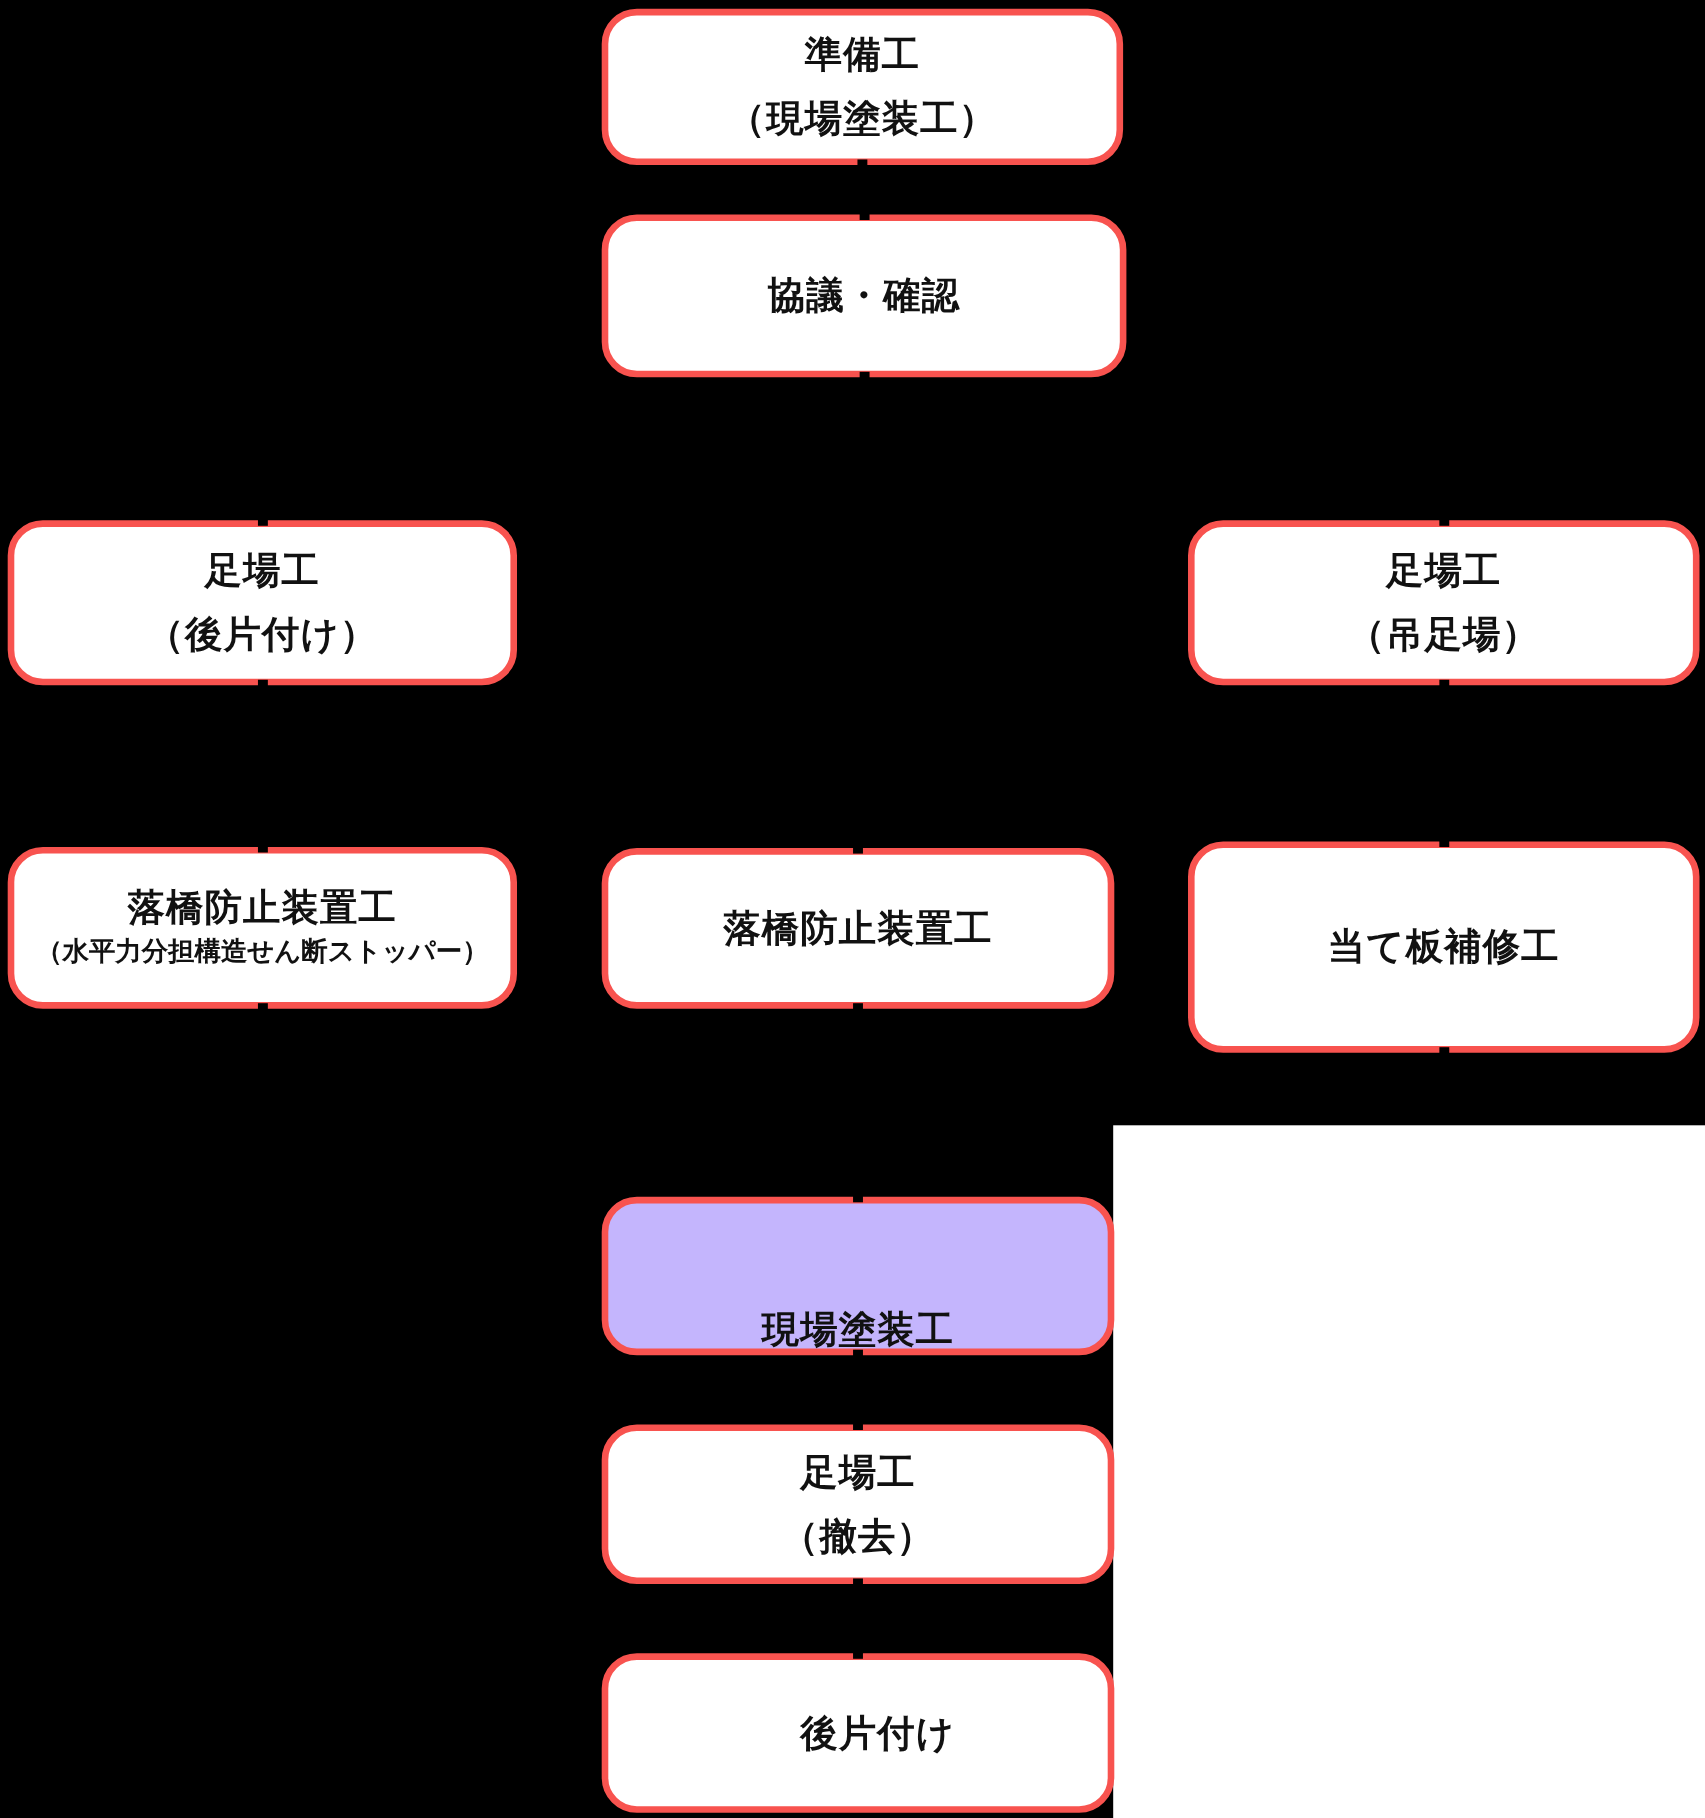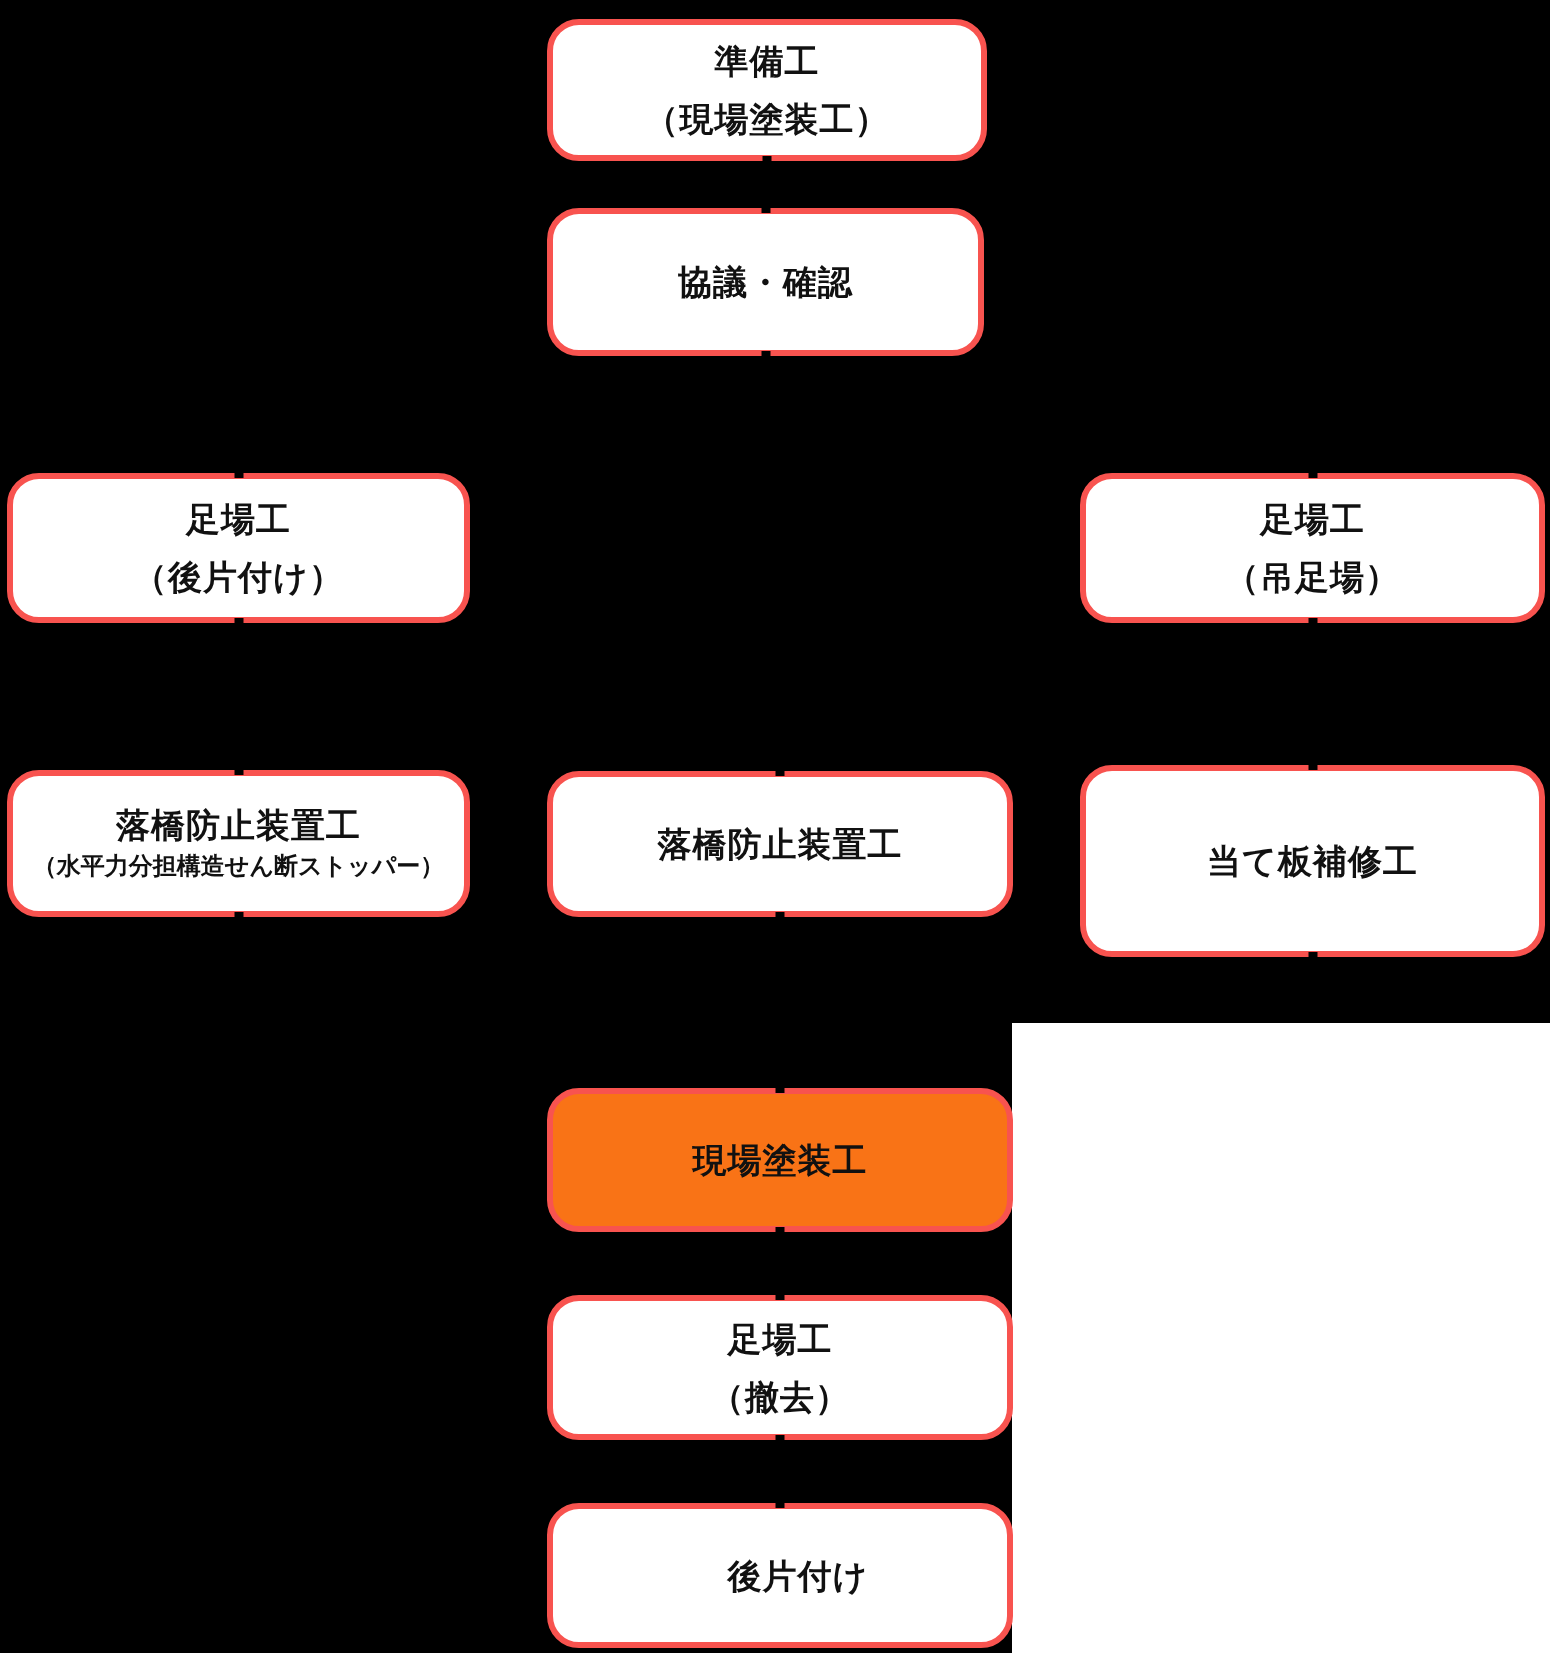--- a/index.html
+++ b/index.html
@@ -42,22 +42,22 @@
     color: #111111;
     font-weight: 700;
     font-size: 34px;
     letter-spacing: 1px;
   }
   .node .line {
     line-height: 1;
     white-space: nowrap;
   }
   
-  .b1  { left: 547px;  top: 19px;    width: 440px; height: 142px; }
-  .b2  { left: 547px;  top: 208px;  width: 437px; height: 148px; }
+  .b1  { left: 547px;  top: 8px;    width: 474px; height: 142px; }
+  .b2  { left: 547px;  top: 195px;  width: 477px; height: 148px; }
   .b3  { left: 7px;    top: 473px;  width: 463px; height: 150px; }
   .b4  { left: 1080px; top: 473px;  width: 465px; height: 150px; }
   .b5  { left: 7px;    top: 770px;  width: 463px; height: 147px; gap: 14px; }
   .b6  { left: 547px;  top: 771px;  width: 466px; height: 146px; }
   .b7  { left: 1080px; top: 765px;  width: 465px; height: 192px; }
   .b8  { left: 547px;  top: 1088px; width: 466px; height: 144px; }
   .b9  { left: 547px;  top: 1295px; width: 466px; height: 145px; }
   .b10 { left: 547px;  top: 1503px; width: 466px; height: 145px; padding-left: 36px; }
   .b5 .sub-small {
     font-size: 24px;
@@ -121,21 +121,21 @@
     <span class="tick tick-bottom" style="background: rgb(0, 0, 0);"></span>
     <span class="line">落橋防止装置工</span>
   </div>
 
   <div class="node b7" style="background: rgb(255, 255, 255); border-color: rgb(248, 83, 79); color: rgb(17, 17, 17);">
     <span class="tick tick-top" style="background: rgb(0, 0, 0);"></span>
     <span class="tick tick-bottom" style="background: rgb(0, 0, 0);"></span>
     <span class="line">当て板補修工</span>
   </div>
 
-  <div class="node b8" style="background: #f97316; border-color: rgb(248, 83, 79); color: rgb(17, 17, 17);">
+  <div class="node b8" style="background: #c4b5fd; border-color: rgb(248, 83, 79); color: rgb(17, 17, 17); justify-content: flex-end;">
     <span class="tick tick-top" style="background: rgb(0, 0, 0);"></span>
     <span class="tick tick-bottom" style="background: rgb(0, 0, 0);"></span>
     <span class="line">現場塗装工</span>
   </div>
 
   <div class="node b9" style="background: rgb(255, 255, 255); border-color: rgb(248, 83, 79); color: rgb(17, 17, 17);">
     <span class="tick tick-top" style="background: rgb(0, 0, 0);"></span>
     <span class="tick tick-bottom" style="background: rgb(0, 0, 0);"></span>
     <span class="line">足場工</span>
     <span class="line">（撤去）</span>

